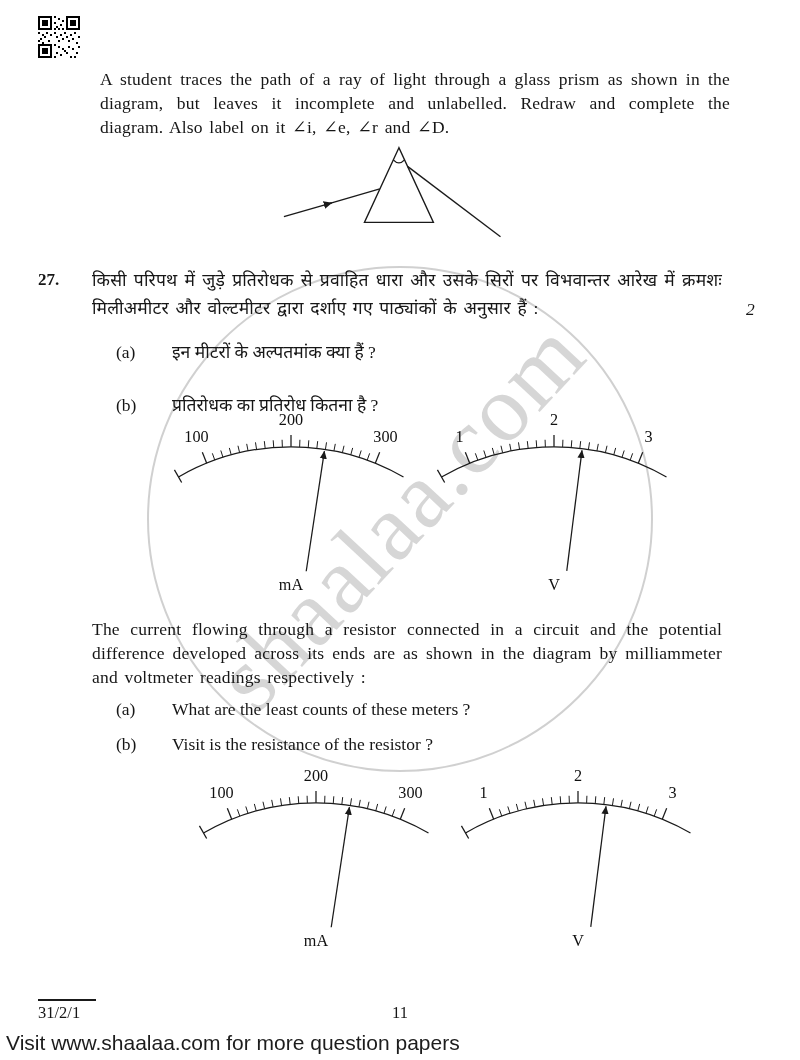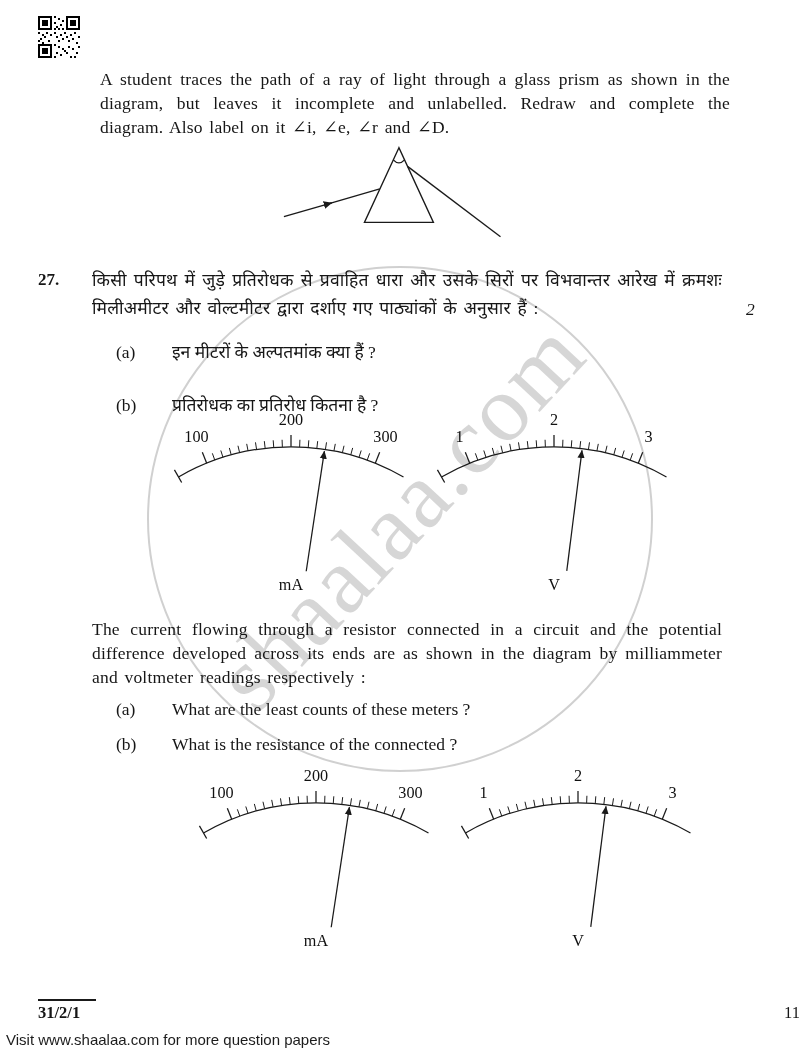--- a/index.html
+++ b/index.html
@@ -37,26 +37,26 @@
     position: absolute; left: 130px; top: 460px;
     width: 540px; text-align: center;
     font-size: 95px; letter-spacing: 2px;
     color: rgba(130,130,130,0.33);
     transform: rotate(-47deg);
     white-space: nowrap;
     z-index: 0;
   }
   svg.meter text, svg.meter { font-family: "Liberation Serif", "DejaVu Serif", serif; }
   .footer-rule { position: absolute; left: 38px; top: 999px; width: 58px; border-top: 2px solid #1a1a1a; }
-  .paper-code { position: absolute; left: 38px; top: 1003px; font-weight: bold; font-size: 16.5px; }
-  .page-number { position: absolute; left: 0; top: 1003px; width: 800px; text-align: right; font-size: 16.5px; }
+  .paper-code { position: absolute; left: 38px; top: 1003px; font-weight: normal; font-size: 16.5px; }
+  .page-number { position: absolute; left: 0; top: 1003px; width: 800px; text-align: center; font-size: 16.5px; }
   .footer-note {
     position: absolute; left: 6px; top: 1031px;
     font-family: "Liberation Sans", "DejaVu Sans", sans-serif;
-    font-size: 15px; color: #1c1c1c;
+    font-size: 21px; color: #1c1c1c;
   }
 </style>
 </head>
 <body>
 
 <div class="page">
 
   <svg width="0" height="0" style="position:absolute" aria-hidden="true">
     <defs>
       <marker id="ah" viewBox="0 0 10 10" refX="8.5" refY="5" markerWidth="10" markerHeight="10" markerUnits="userSpaceOnUse" orient="auto">
@@ -223,21 +223,21 @@
       <text x="140" y="211">V</text>
     </g>
   </svg>
 
   <div class="abs para" style="left:92px; top:618px; width:630px">The current flowing through a resistor connected in a circuit and the potential difference developed across its ends are as shown in the diagram by milliammeter and voltmeter readings respectively :</div>
 
   <div class="row" style="top:699px">
     <span class="item-label">(a)</span><span>What are the least counts of these meters ?</span>
   </div>
   <div class="row" style="top:734px">
-    <span class="item-label">(b)</span><span>What is the resistance of the connected ?</span>
+    <span class="item-label">(b)</span><span>Visit is the resistance of the resistor ?</span>
   </div>
 
   <svg class="abs meter" style="left:190px; top:756px; width:252px" viewBox="0 0 280 215">
     <g class="scale" stroke="#1a1a1a" stroke-width="1.4" fill="none">
       <path d="M 15 85.5 A 250 250 0 0 1 265 85.5"></path>
       <line x1="18.5" y1="91.6" x2="10.5" y2="77.7"></line>
       <line x1="46.35" y1="70.2" x2="41.48" y2="58.15"></line>
       <line x1="140" y1="52" x2="140" y2="39"></line>
       <line x1="233.65" y1="70.2" x2="238.52" y2="58.15"></line>
       <g class="minor-ticks" stroke-width="1.1">

